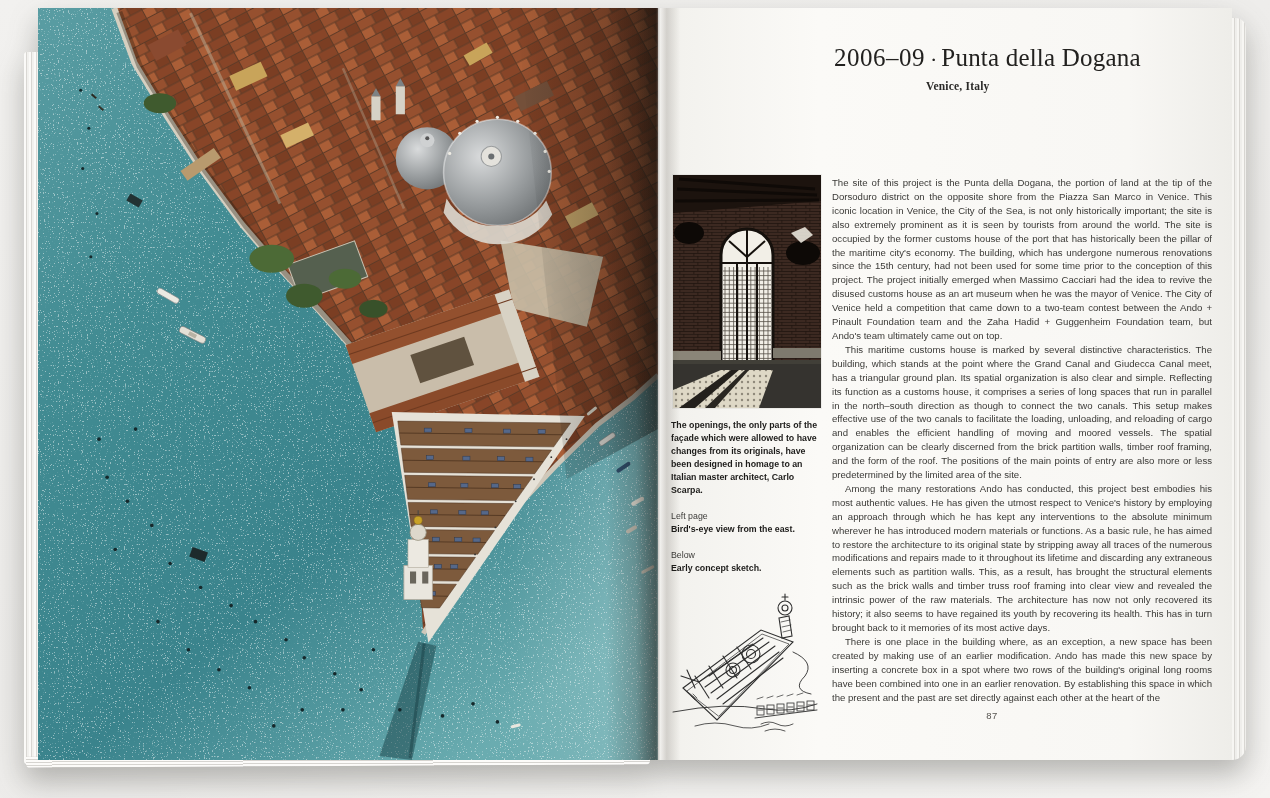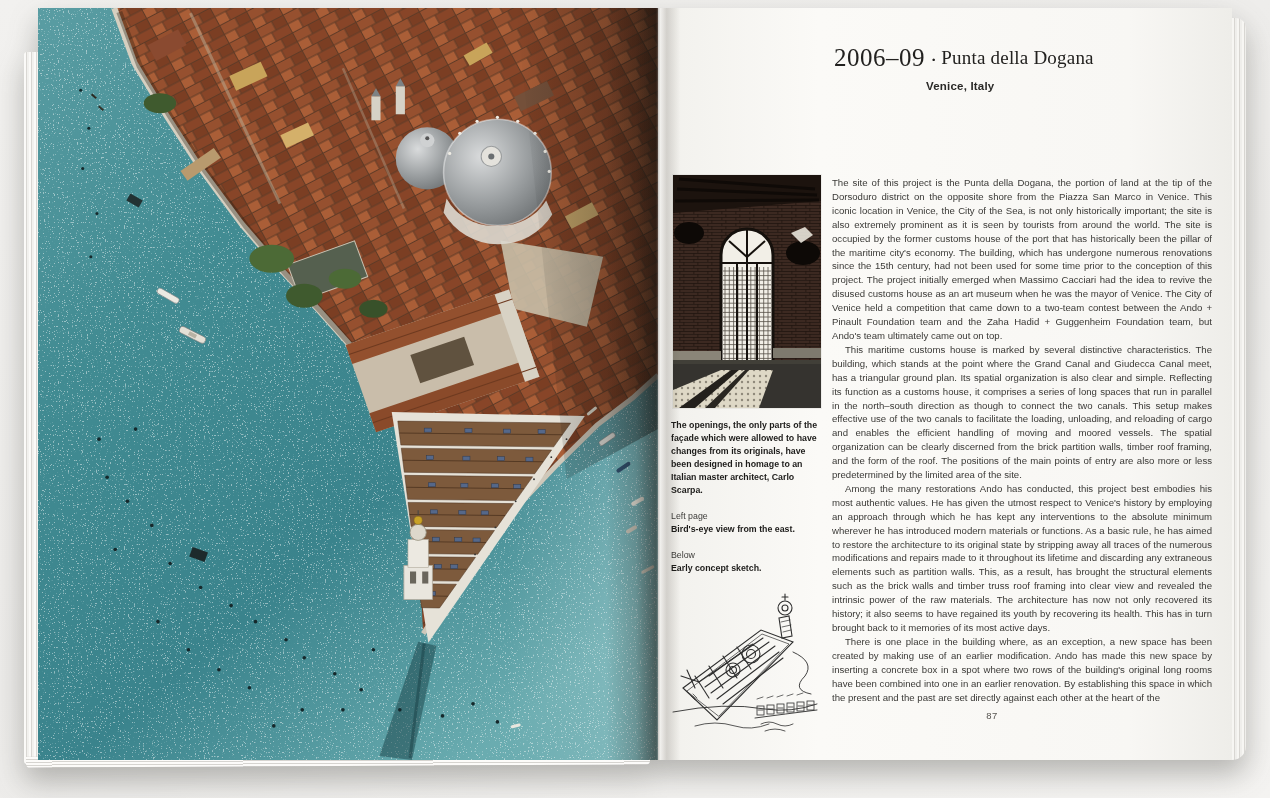--- a/index.html
+++ b/index.html
@@ -12,22 +12,22 @@
   .edges-right{position:absolute;left:1212px;top:12px;width:24px;height:742px;background:repeating-linear-gradient(90deg,#f7f6f3 0 2px,#d8d6d2 2px 3px,#efeeeb 3px 5px);border-radius:0 10px 14px 0;}
   .page-left{position:absolute;left:28px;top:2px;width:620px;height:752px;background:#cfd4d2;overflow:hidden;}
   .photo-curl{position:absolute;right:0;top:0;bottom:0;width:52px;background:linear-gradient(90deg,rgba(0,0,0,0),rgba(18,16,12,.40));}
   .page-right{position:absolute;left:648px;top:2px;width:574px;height:752px;background:linear-gradient(90deg,#e5e2dd 0,#f3f2ee 4%,#fbfaf7 28%,#f8f7f4 82%,#eeede9 100%);overflow:hidden;}
   .gutter{position:absolute;left:626px;top:2px;width:44px;height:752px;background:linear-gradient(90deg,rgba(0,0,0,0) 0,rgba(25,22,18,.30) 46%,rgba(255,255,255,.45) 55%,rgba(40,36,30,.12) 70%,rgba(0,0,0,0) 100%);pointer-events:none;}
   
   .heading{position:absolute;left:176px;top:36px;color:#22211f;font-family:"Liberation Serif",serif;}
   .heading-row{display:flex;align-items:flex-start;}
   .years{font-size:25px;letter-spacing:.5px;}
   .dot-sep{font-size:22px;margin:3px 4px 0 5px;}
-  .title-lines{font-size:19px;line-height:28.5px;letter-spacing:.2px;}
-  .location{font-family:Liberation Sans, sans-serif;font-size:11.5px;font-weight:bold;margin:7px 0 0 92px;letter-spacing:.2px;color:#2a2927;}
+  .title-lines{font-size:25px;line-height:28.5px;letter-spacing:.2px;}
+  .location{font-family:Liberation Serif, serif;font-size:11.5px;font-weight:bold;margin:7px 0 0 92px;letter-spacing:.2px;color:#2a2927;}
   .col-photo{position:absolute;left:15px;top:167px;width:148px;height:233px;box-shadow:0 0 0 1px rgba(0,0,0,.05);}
   .caption{position:absolute;left:13px;top:411px;width:154px;font-size:8.8px;line-height:13px;color:#1d1c1a;}
   .caption .cap-bold{font-weight:bold;}
   .caption .cap-label{font-weight:normal;color:#3c3b38;margin-top:13px;}
   .sketch-box{position:absolute;left:7px;top:584px;width:158px;height:150px;}
   .article{position:absolute;left:174px;top:168px;width:380px;height:574px;overflow:hidden;font-size:9.6px;line-height:13.9px;color:#3a3936;text-align:justify;}
   .article p{margin:0;}
   .article p + p{text-indent:13px;}
   .pagenum{position:absolute;left:318px;top:702px;width:32px;text-align:center;font-size:9.5px;color:#55534f;letter-spacing:.5px;}
 </style>

